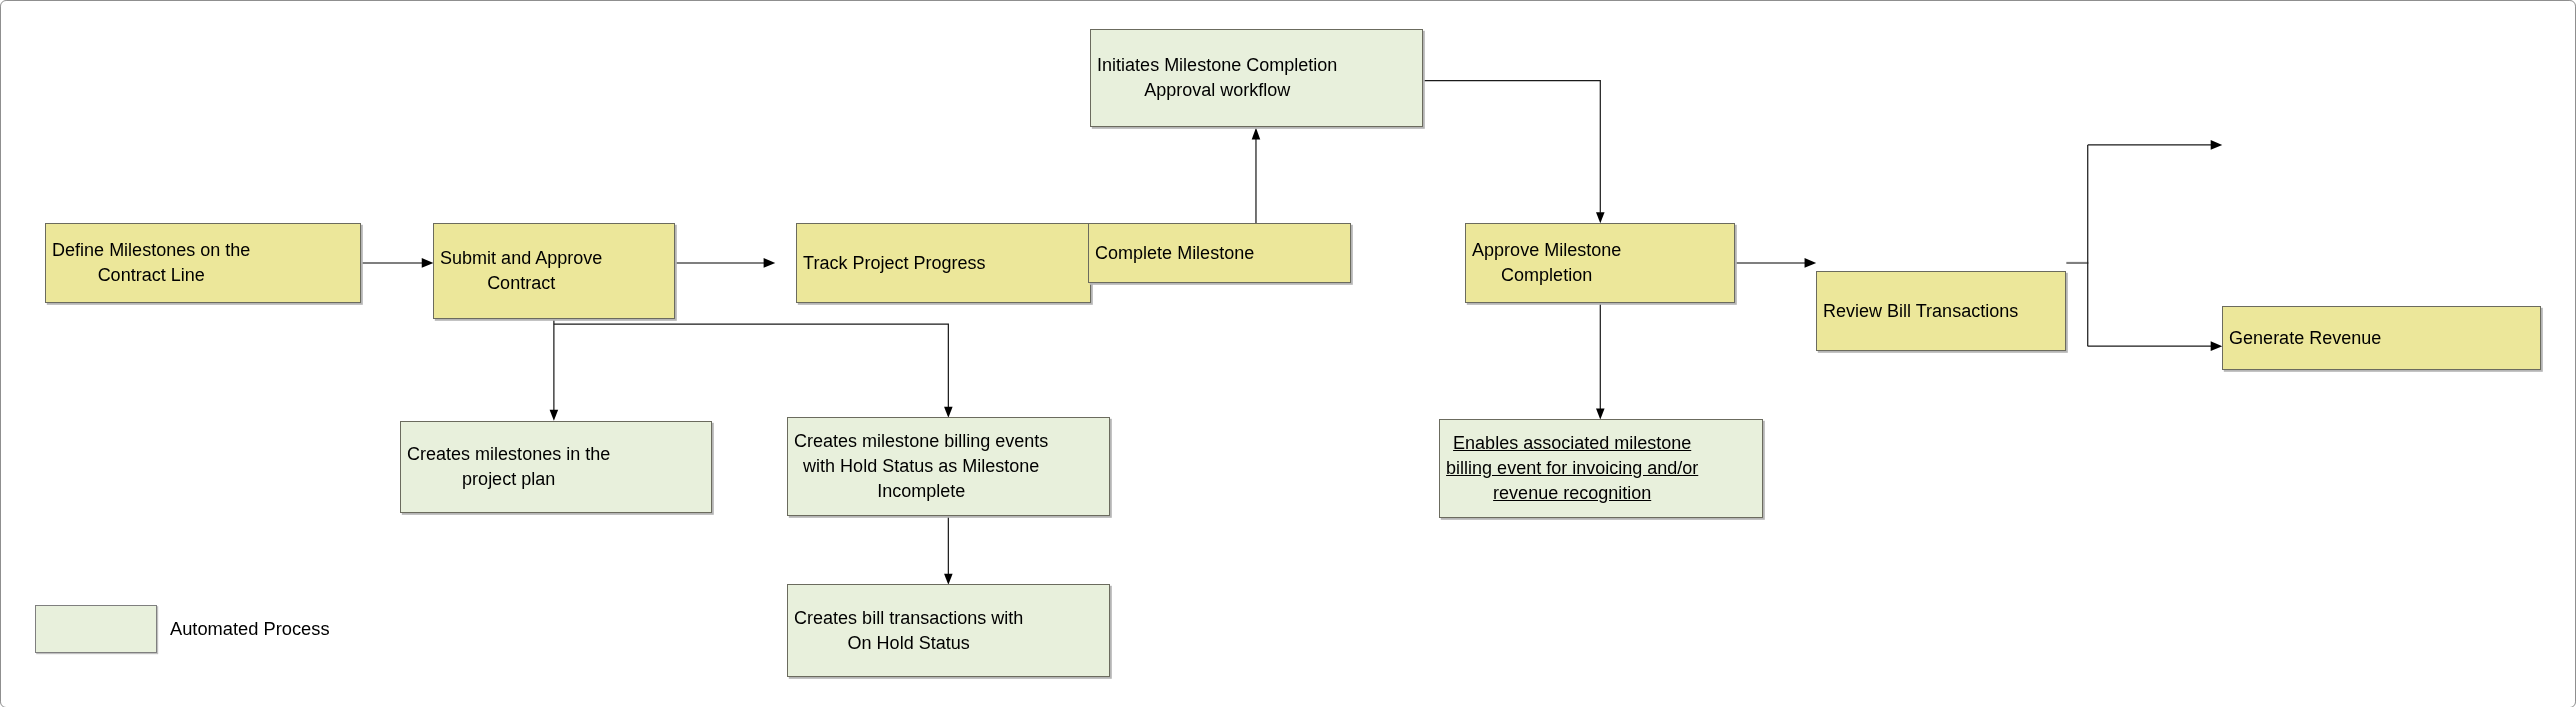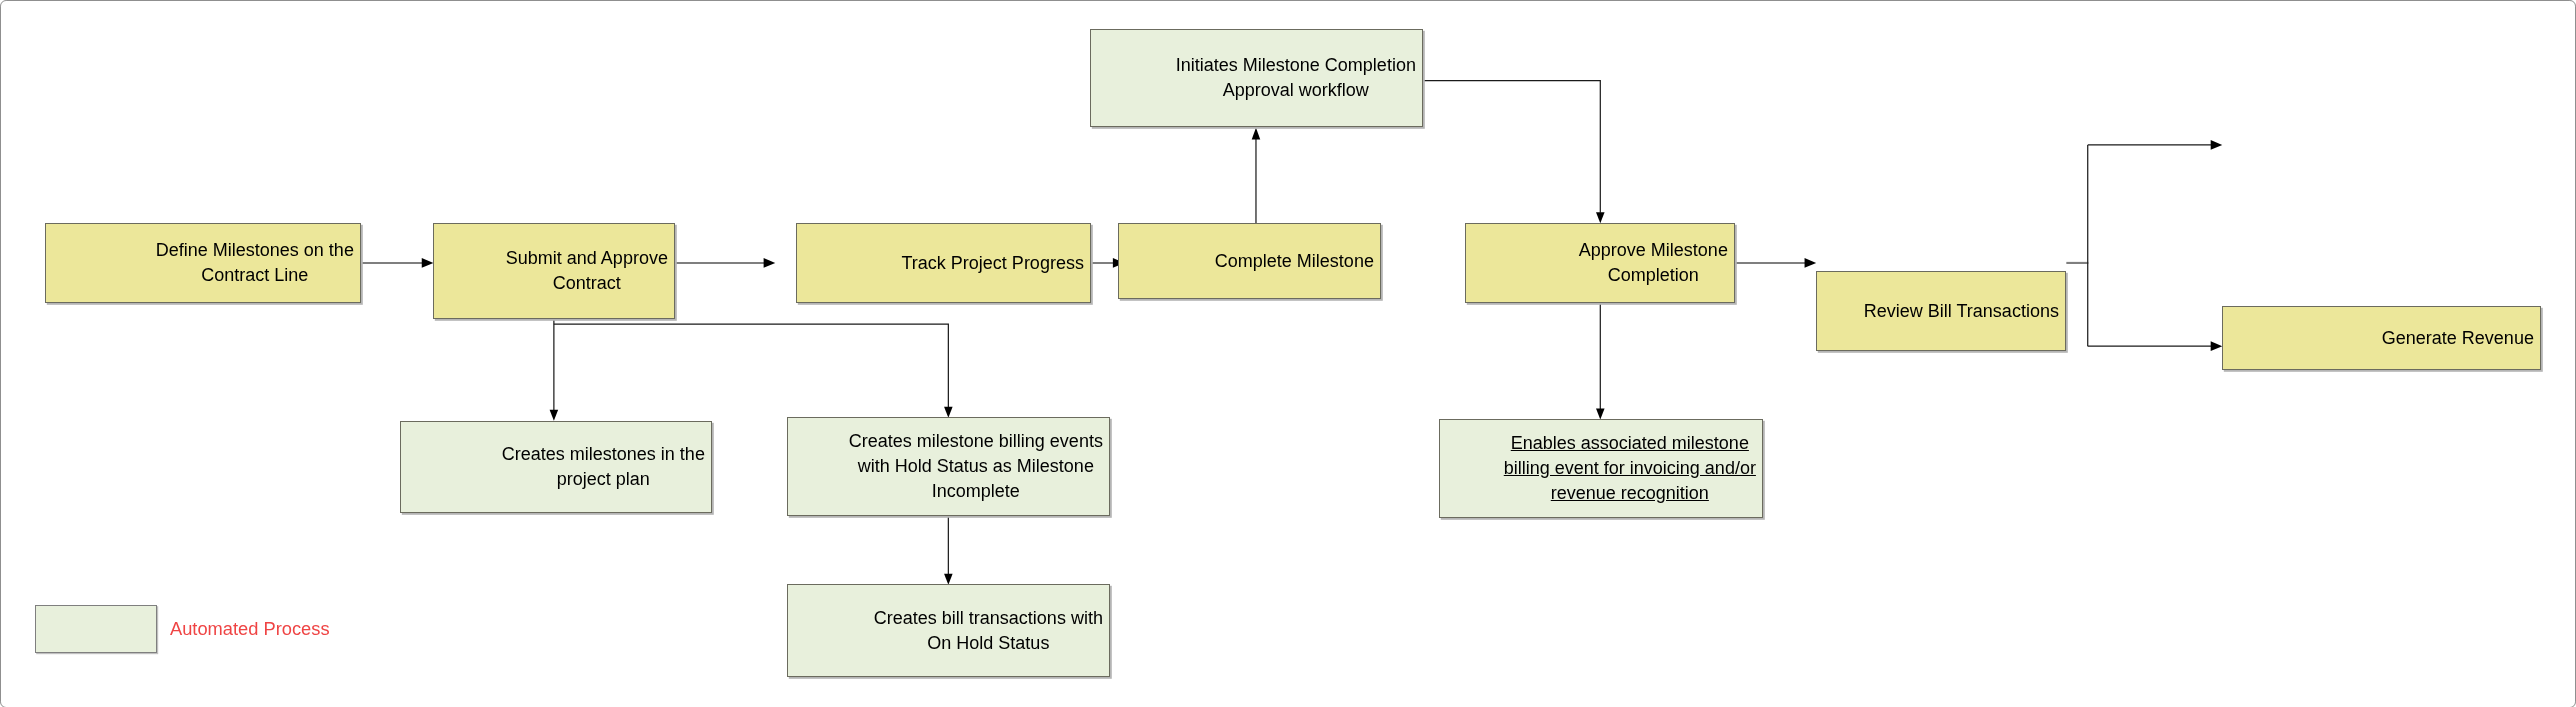--- a/index.html
+++ b/index.html
@@ -23,21 +23,21 @@
     left: 0; top: 0;
     width: 2576px;
     height: 708px;
     pointer-events: none;
   }
   .node {
     position: absolute;
     box-sizing: border-box;
     display: flex;
     align-items: center;
-    justify-content: flex-end;
+    justify-content: flex-start;
     text-align: center;
     border: 1.2px solid #6b6b5e;
     box-shadow: 1.8px 1.8px 0 #b5b5b5;
     font-size: 18px;
     line-height: 25px;
     color: #000000;
   }
   .node .lbl {
     white-space: pre-line;
     padding: 0 6.1px;
@@ -51,21 +51,21 @@
     width: 122px; height: 48px;
     background: #E8F0DC;
     border: 1.2px solid #7f7f7f;
     box-shadow: 1.2px 1.2px 0 #c0c0c0;
   }
   .legend-label {
     position: absolute;
     left: 169px; top: 616px;
     font-size: 18.3px;
     line-height: 23px;
-    color: #ef4444;
+    color: #000000;
   }
   .flow-gray  { stroke: #7f7f7f; stroke-width: 3.5; fill: none; }
   .flow-black { stroke: #1a1a1a; stroke-width: 2;   fill: none; }
   .arrowhead  { fill: #000000; stroke: none; }
 </style>
 </head>
 <body>
 
 <div class="canvas">
 
@@ -131,21 +131,21 @@
 
   <div class="node manual" style="left:432px; top:222px; width:242px; height:96px;">
     <span class="lbl">Submit and Approve
 Contract</span>
   </div>
 
   <div class="node manual" style="left:774px; top:222px; width:295px; height:80px;margin-left:21px;">
     <span class="lbl">Track Project Progress</span>
   </div>
 
-  <div class="node manual" style="left:1117px; top:222px; width:263px; height:76px;">
+  <div class="node manual" style="left:1087px; top:222px; width:263px; height:60px;">
     <span class="lbl">Complete Milestone</span>
   </div>
 
   <div class="node manual" style="left:1464px; top:222px; width:270px; height:80px;">
     <span class="lbl">Approve Milestone
 Completion</span>
   </div>
 
   <div class="node manual" style="left:1815px; top:222px; width:250px; height:80px;margin-top:48px;">
     <span class="lbl">Review Bill Transactions</span>

